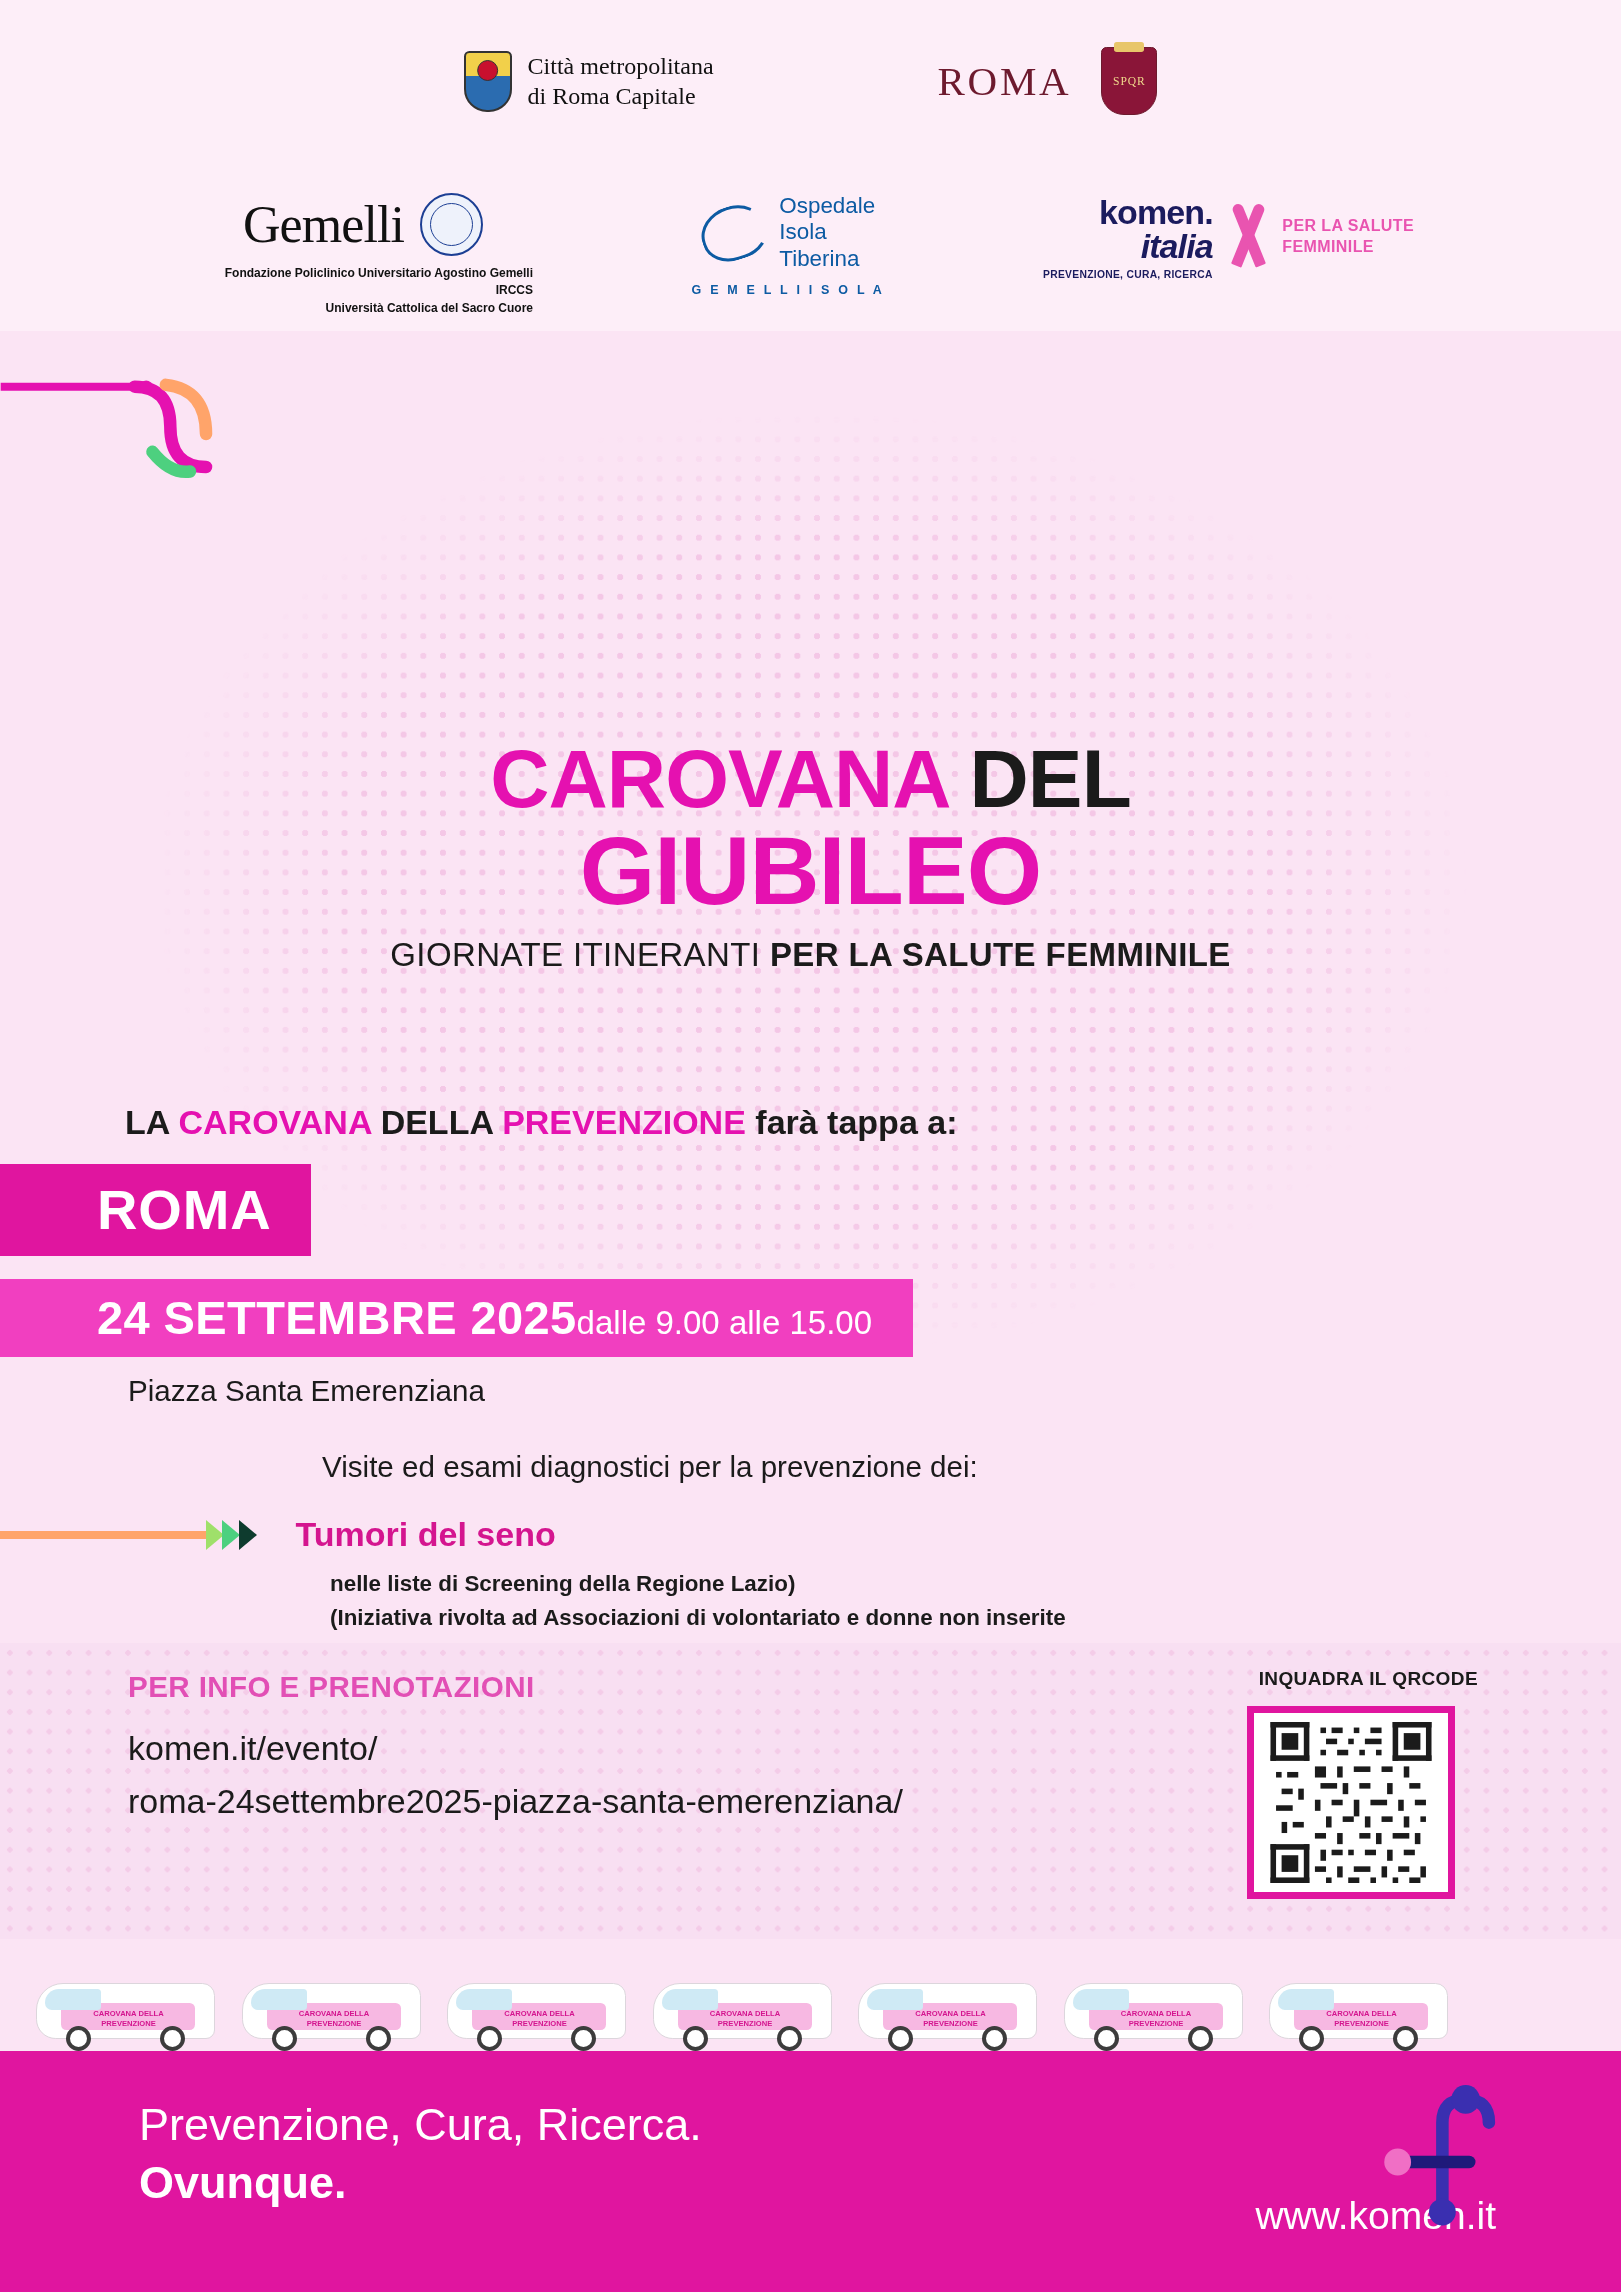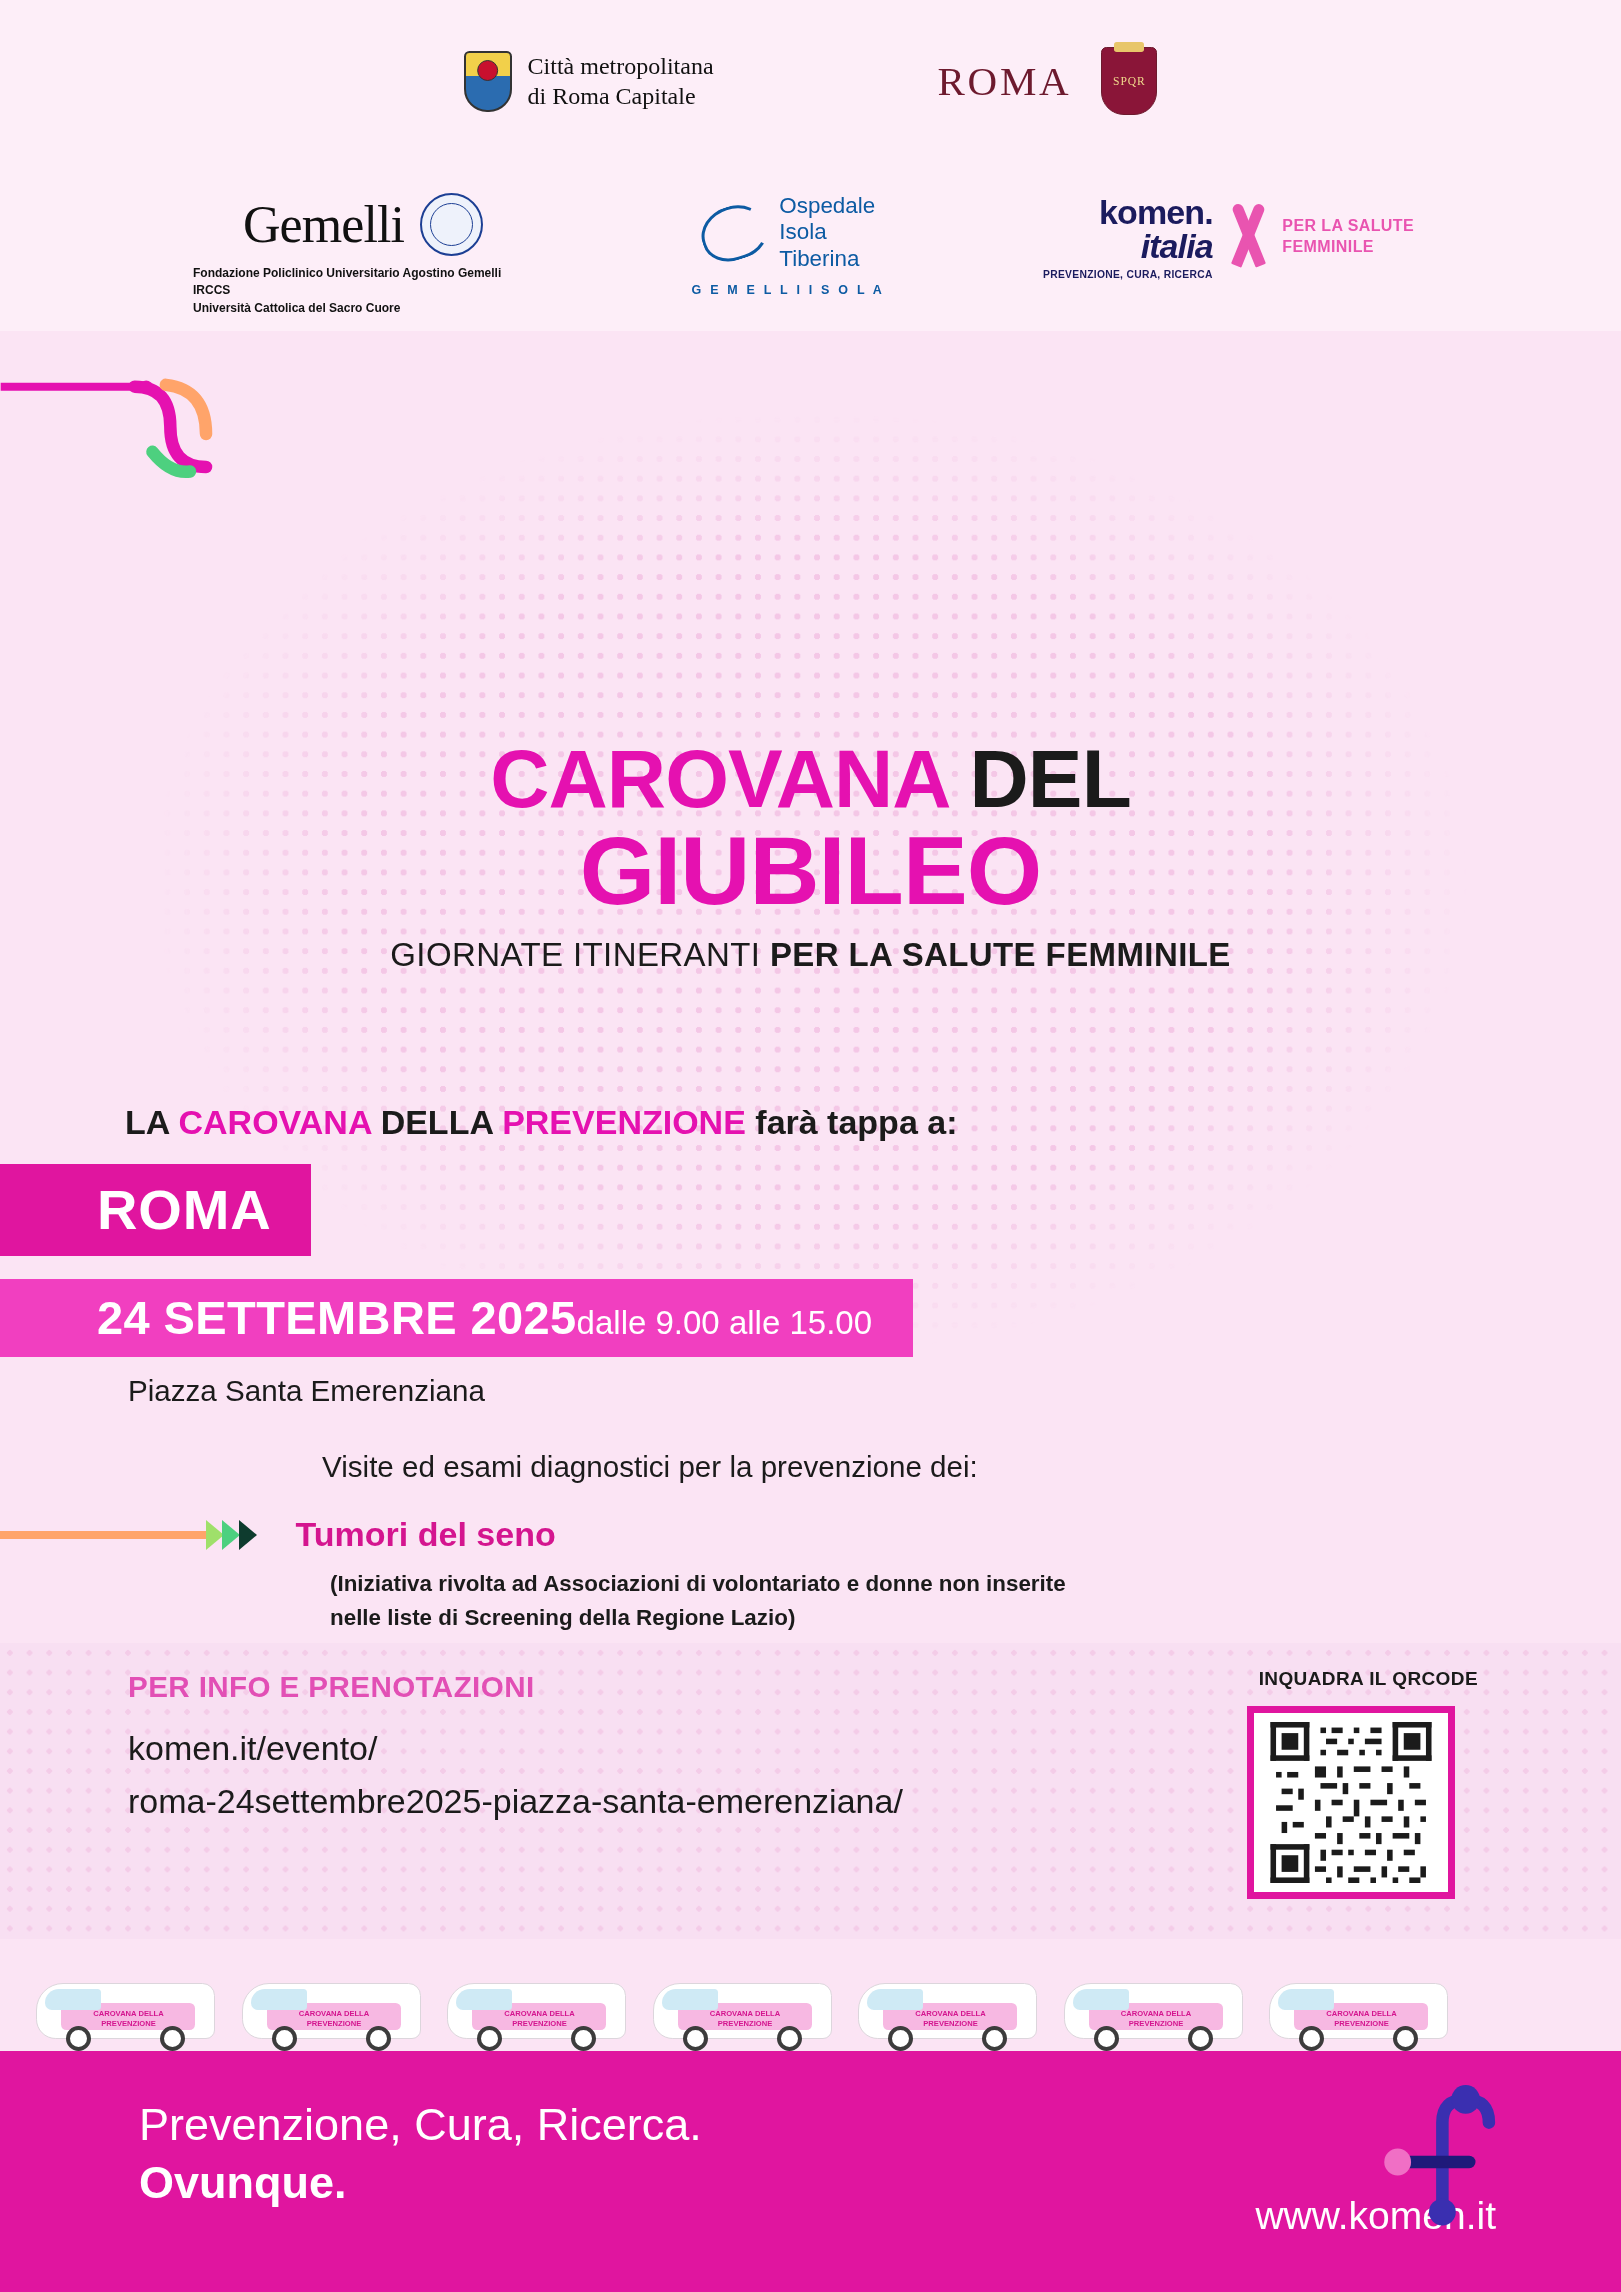--- a/index.html
+++ b/index.html
@@ -66,21 +66,21 @@
     content:""; position:absolute; left:50%; top:-6.3px; transform:translateX(-50%);
     width: 30px; height: 10.7px; background:#e8c66a; border-radius: 2.7px;
   }
 
   .logo-row2 {
     position: absolute;
     top: 193px; left: 0; width: 100%;
     display: flex; justify-content: center; align-items: flex-start;
     gap: 107px;
   }
-  .gemelli { text-align: left; width: 340px; }
+  .gemelli { text-align: right; width: 340px; }
   .gemelli-top { display:flex; align-items:center; justify-content:center; gap: 16px;}
   .gemelli-word {
     font-family: "Liberation Serif", serif; font-size: 52px; color:#111; letter-spacing:-0.9px;
   }
   .gemelli-seal {
     width: 63px; height: 63px; border-radius: 50%;
     border: 2.7px solid #1c3f94; background: #eef2fb;
     position: relative;
   }
   .gemelli-seal:after {
@@ -365,22 +365,22 @@
 
     <div class="bullet-row b1">
       <div class="arrowbar"></div>
       <div class="chev c1"></div>
       <div class="chev c2"></div>
       <div class="chev c3"></div>
       <div class="btext">Tumori del seno</div>
     </div>
 
     <div class="b1note">
+      <div>nelle liste di Screening della Regione Lazio)</div>
       <div>(Iniziativa rivolta ad Associazioni di volontariato e donne non inserite</div>
-      <div>nelle liste di Screening della Regione Lazio)</div>
     </div>
 
   </div>
 
   <div class="info">
     <div class="dots"></div>
     <div class="info-title">PER INFO E PRENOTAZIONI</div>
     <div class="info-url">
       <div>komen.it/evento/</div>
       <div>roma-24settembre2025-piazza-santa-emerenziana/</div>

